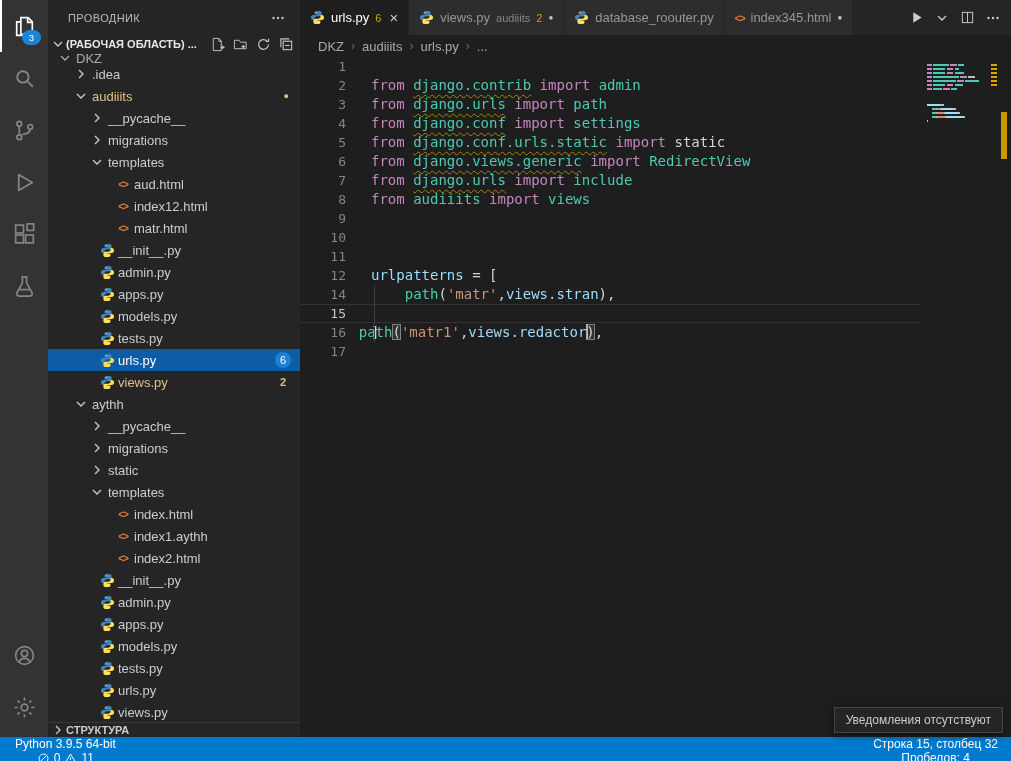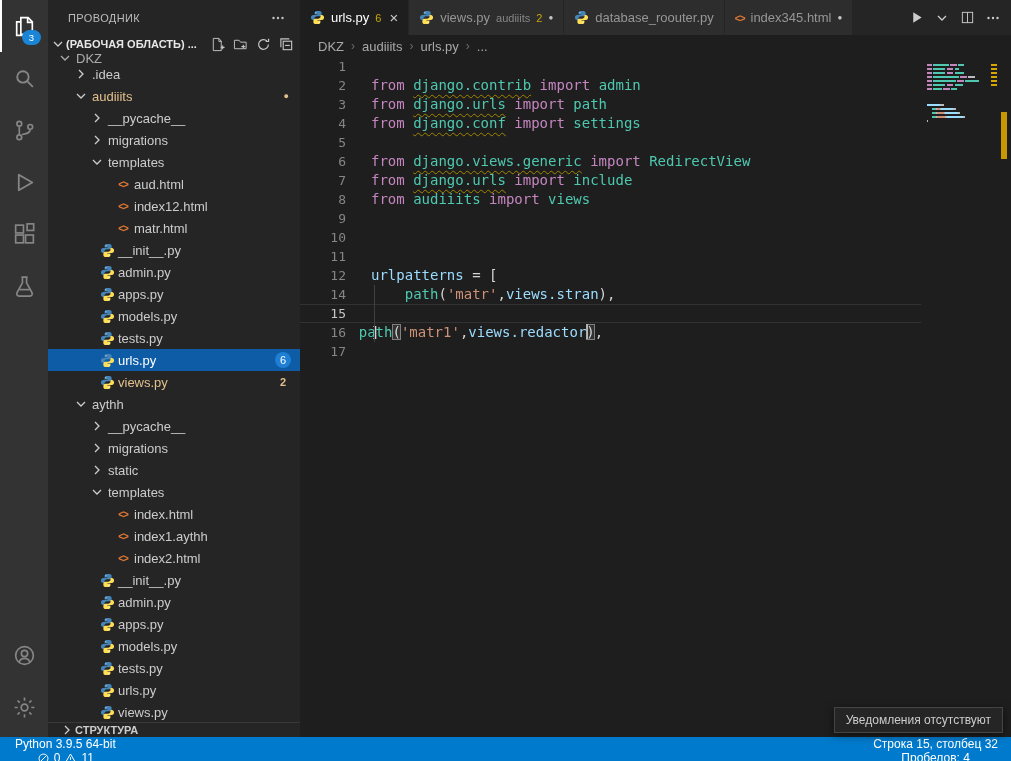--- a/index.html
+++ b/index.html
@@ -29,21 +29,21 @@
   .trow.partial{height:10px;overflow:hidden;opacity:.8;}
   .trow.sel{background:#0e5ba6;}
   .trow.sel .tlabel{color:#ffffff;}
   .ticon{width:18px;display:flex;justify-content:center;align-items:center;flex:none;color:#cccccc;}
   .tlabel{color:#cccccc;margin-left:2px;}
   .tlabel.gitmod{color:#e2c08d;}
   .tbadge{margin-left:auto;margin-right:9px;background:#1f7fd4;color:#fff;font-size:11px;border-radius:9px;padding:0 5px;height:16px;display:flex;align-items:center;}
   .tbadge.gold{background:none;color:#e2c08d;font-weight:bold;}
   .tdot{margin-left:auto;margin-right:11px;color:#e2c08d;font-size:9px;}
   .html-glyph{color:#e37933;font-weight:bold;font-size:10px;letter-spacing:-1px;}
-  .outline-header{position:absolute;left:0;right:0;bottom:0;height:14px;display:flex;align-items:center;font-size:11px;font-weight:bold;color:#cccccc;background:#252526;border-top:1px solid rgba(255,255,255,.09);padding-left:11px;overflow:hidden;}
+  .outline-header{position:absolute;left:0;right:0;bottom:0;height:14px;display:flex;align-items:center;font-size:11px;font-weight:bold;color:#cccccc;background:#252526;border-top:1px solid rgba(255,255,255,.09);padding-left:2px;overflow:hidden;}
   .outline-header .tw{width:16px;display:flex;justify-content:center;}
 
   
   .editor-area{position:absolute;left:300px;right:0;top:0;bottom:24px;background:#1e1e1e;}
   .tabbar{height:35px;background:#252526;display:flex;}
   #tabs{display:flex;flex:1;overflow:hidden;}
   .tab{display:flex;align-items:center;gap:6px;padding:0 10px;background:#2d2d2d;color:#969696;font-size:13px;border-right:1px solid #252526;cursor:pointer;white-space:nowrap;}
   .tab.active{background:#1e1e1e;color:#ffffff;}
   .tdesc{font-size:11px;color:#868686;}
   .tprob{color:#cca700;font-size:11px;}
@@ -602,20 +602,21 @@
           <div class="cl">
             <span class="ln">3</span>
             <span class="lc"><span class="kw">from</span><span class="pl"> </span><span class="modw">django.urls</span><span class="pl"> </span><span class="kw">import</span><span class="pl"> </span><span class="mod">path</span></span>
           </div>
           <div class="cl">
             <span class="ln">4</span>
             <span class="lc"><span class="kw">from</span><span class="pl"> </span><span class="modw">django.conf</span><span class="pl"> </span><span class="kw">import</span><span class="pl"> </span><span class="mod">settings</span></span>
           </div>
           <div class="cl">
             <span class="ln">5</span>
+            <span class="lc"><span class="kw">from</span><span class="pl"> </span><span class="modw">django.conf.urls.static</span><span class="pl"> </span><span class="kw">import</span><span class="pl"> </span><span class="pl">static</span></span>
           </div>
           <div class="cl">
             <span class="ln">6</span>
             <span class="lc"><span class="kw">from</span><span class="pl"> </span><span class="modw">django.views.generic</span><span class="pl"> </span><span class="kw">import</span><span class="pl"> </span><span class="mod">RedirectView</span></span>
           </div>
           <div class="cl">
             <span class="ln">7</span>
             <span class="lc"><span class="kw">from</span><span class="pl"> </span><span class="modw">django.urls</span><span class="pl"> </span><span class="kw">import</span><span class="pl"> </span><span class="mod">include</span></span>
           </div>
           <div class="cl">

